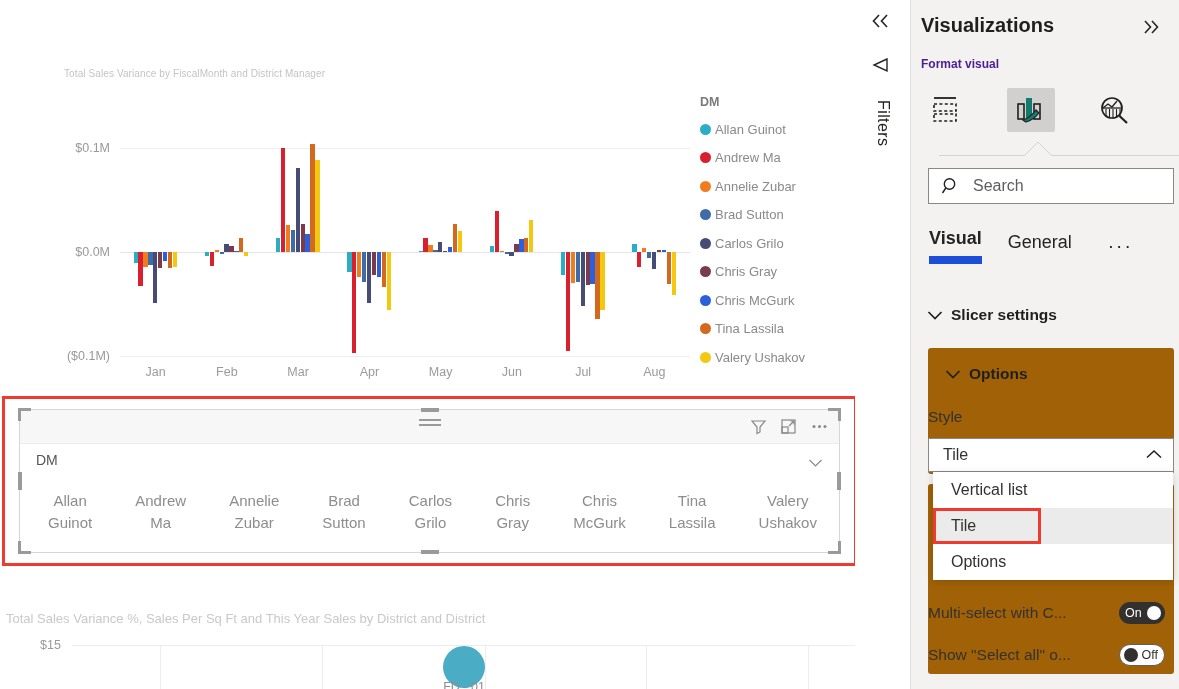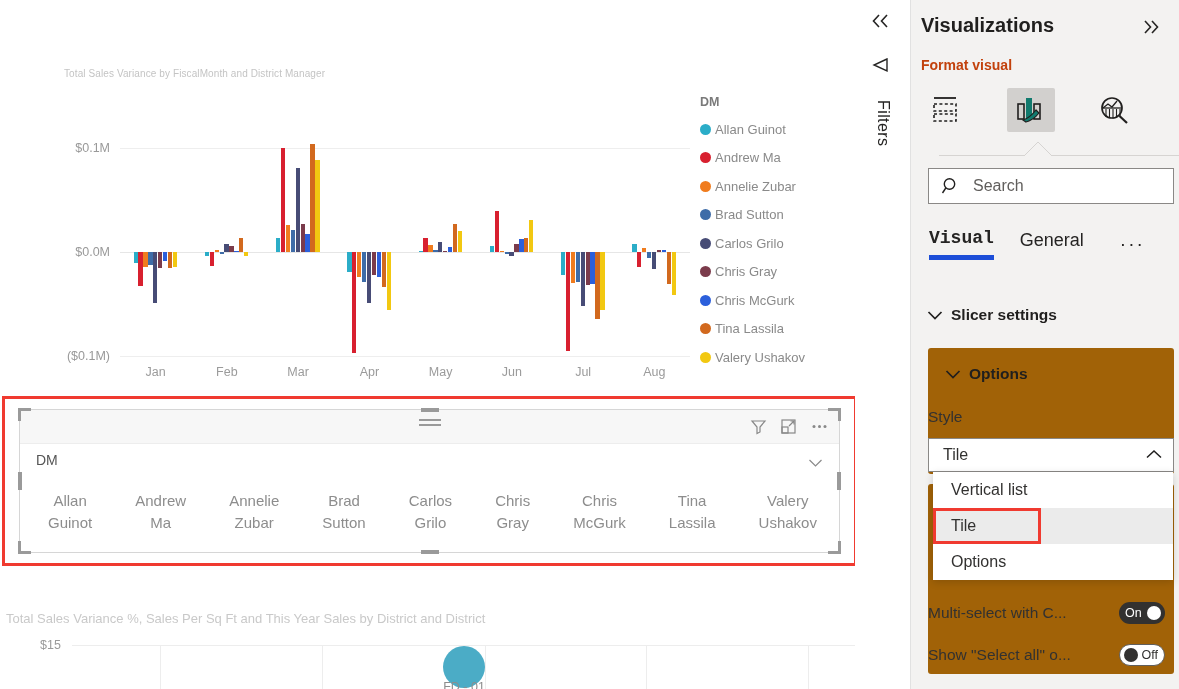--- a/index.html
+++ b/index.html
@@ -117,21 +117,21 @@
   .viz-pane {
     position: absolute; left: 911px; top: 0; width: 268px; height: 689px;
     background: #f3f2f1;
   }
   .viz-title {
     position: absolute; left: 10px; top: 14px; font-size: 20px; font-weight: bold;
     color: #201f1e;
   }
   .viz-expand { position: absolute; right: 16px; top: 18px; cursor: pointer; }
   .viz-sub {
-    position: absolute; left: 10px; top: 57px; font-size: 14px; font-weight: bold; color: #c2410c;
+    position: absolute; left: 10px; top: 57px; font-size: 12px; font-weight: bold; color: #4c1d95;
   }
   .viz-iconrow {
     position: absolute; left: 0; top: 85px; width: 268px; height: 50px;
     display: flex; align-items: center;
   }
   .viz-iconbtn {
     width: 48px; height: 44px; display: flex; align-items: center; justify-content: center;
     cursor: pointer; border-radius: 2px;
   }
   .viz-iconbtn.active { background: #d2d0ce; }
@@ -149,21 +149,21 @@
     background: #ffffff; border: 1px solid #8a8886; display: flex; align-items: center;
   }
   .search-box input {
     border: none; outline: none; font-family: "Liberation Sans", sans-serif;
     font-size: 16px; color: #605e5c; background: transparent; width: 190px; margin-left: 12px;
   }
   .search-box input::placeholder { color: #605e5c; }
 
   .tabs { position: absolute; left: 18px; top: 228px; display: flex; align-items: center; }
   .tab { font-size: 18px; color: #252423; margin-right: 26px; cursor: pointer; padding-bottom: 7px; }
-  .tab.active { font-weight: bold; border-bottom: 5px solid #1d4ed8; font-family: Liberation Mono, monospace; }
+  .tab.active { font-weight: bold; border-bottom: 8px solid #1d4ed8; }
   .tab-more { font-size: 19px; color: #252423; letter-spacing: 2px; cursor: pointer; margin-left: 10px; }
 
   .section-head {
     position: absolute; left: 16px; top: 306px; display: flex; align-items: center;
     font-size: 15.5px; font-weight: bold; color: #201f1e; cursor: pointer;
   }
   .section-head .chev { margin-right: 8px; display: inline-flex; }
 
   .card {
     position: absolute; left: 17px; width: 246px; background: #a16207; border-radius: 3px;

